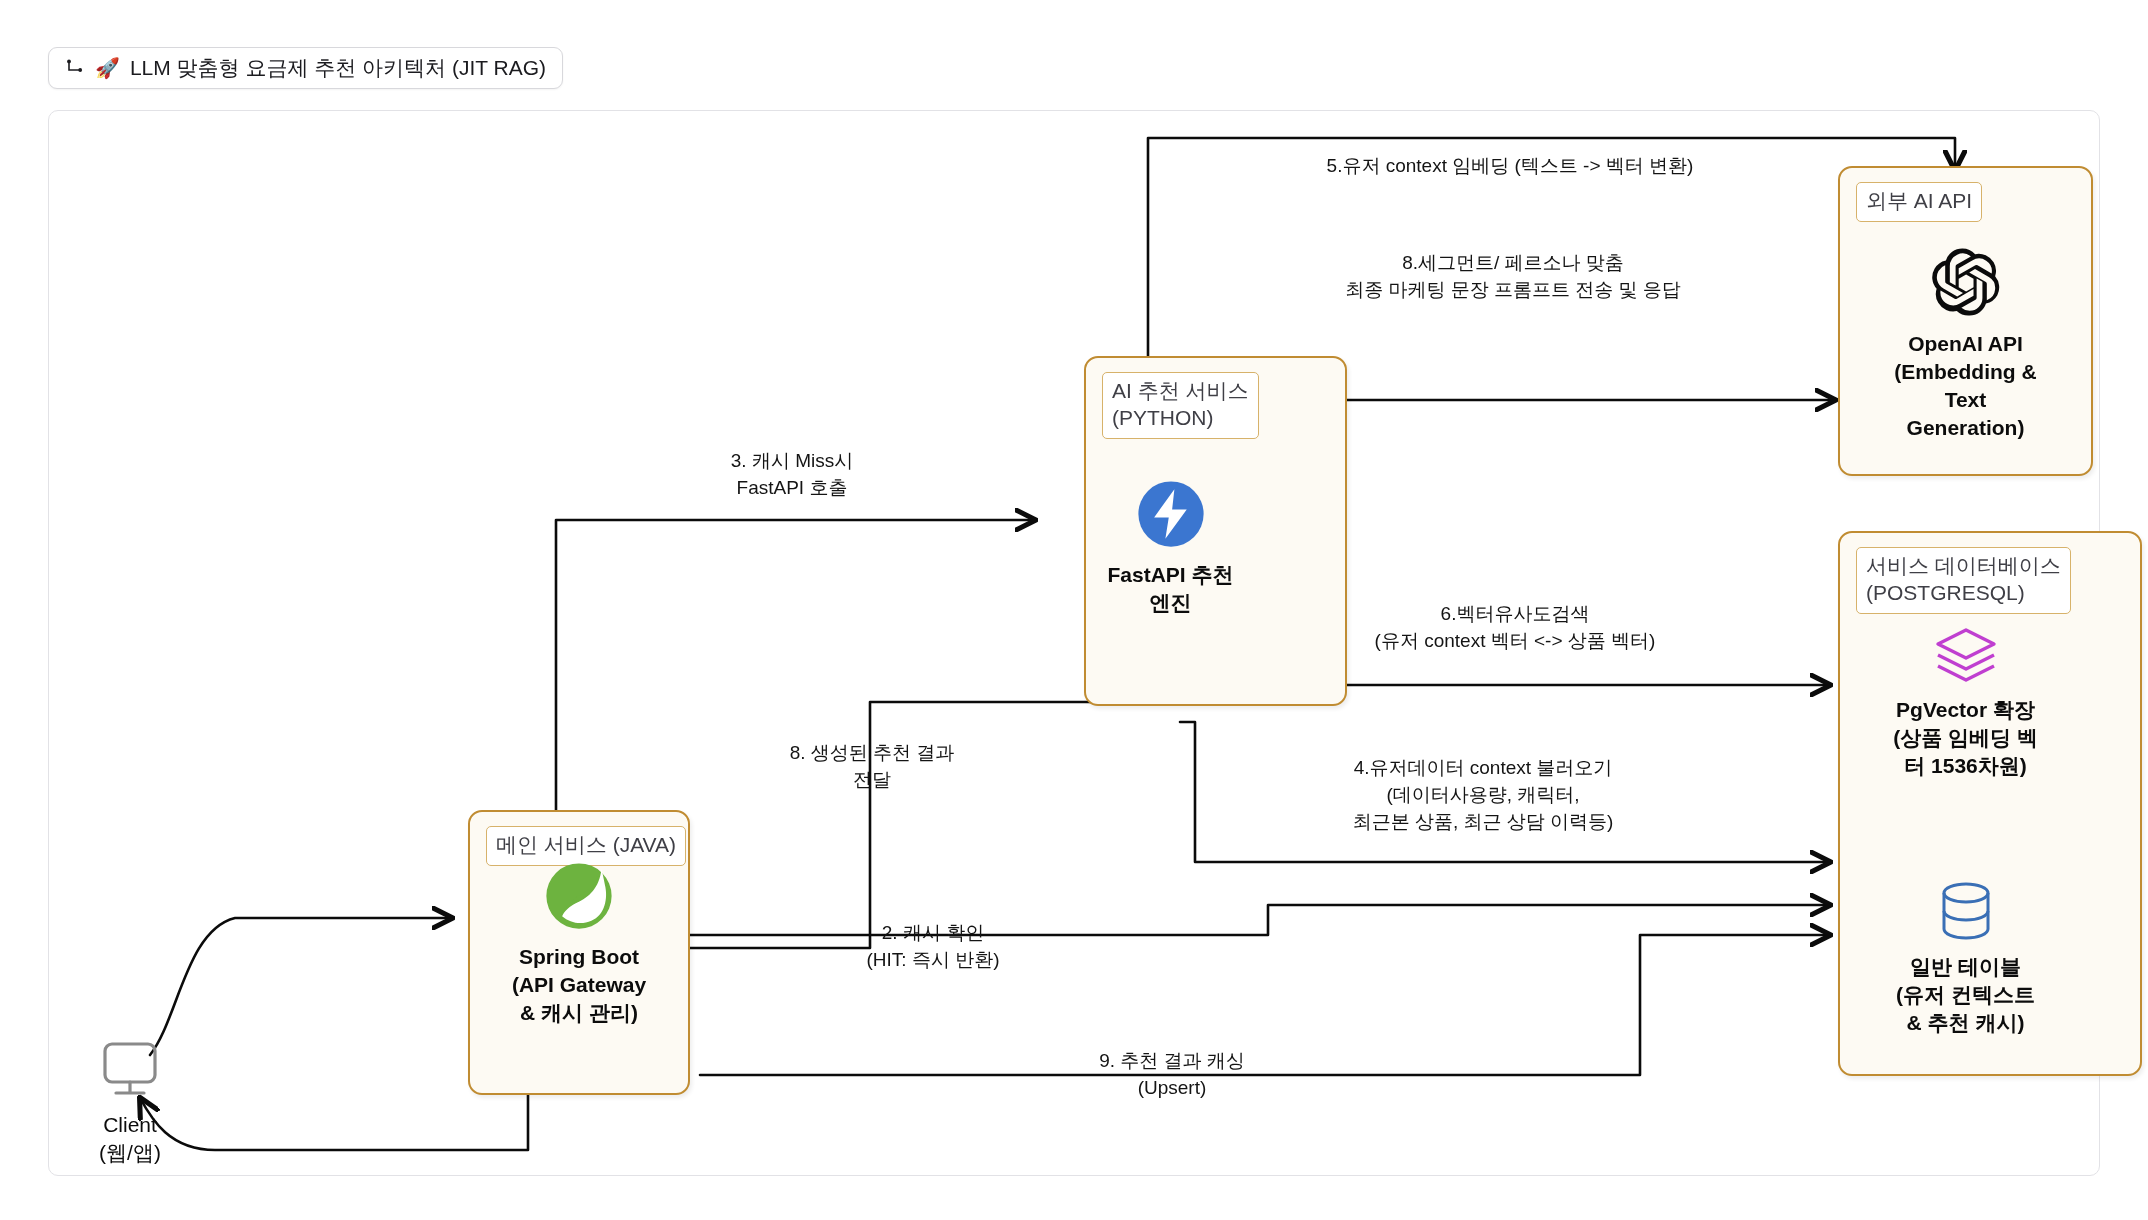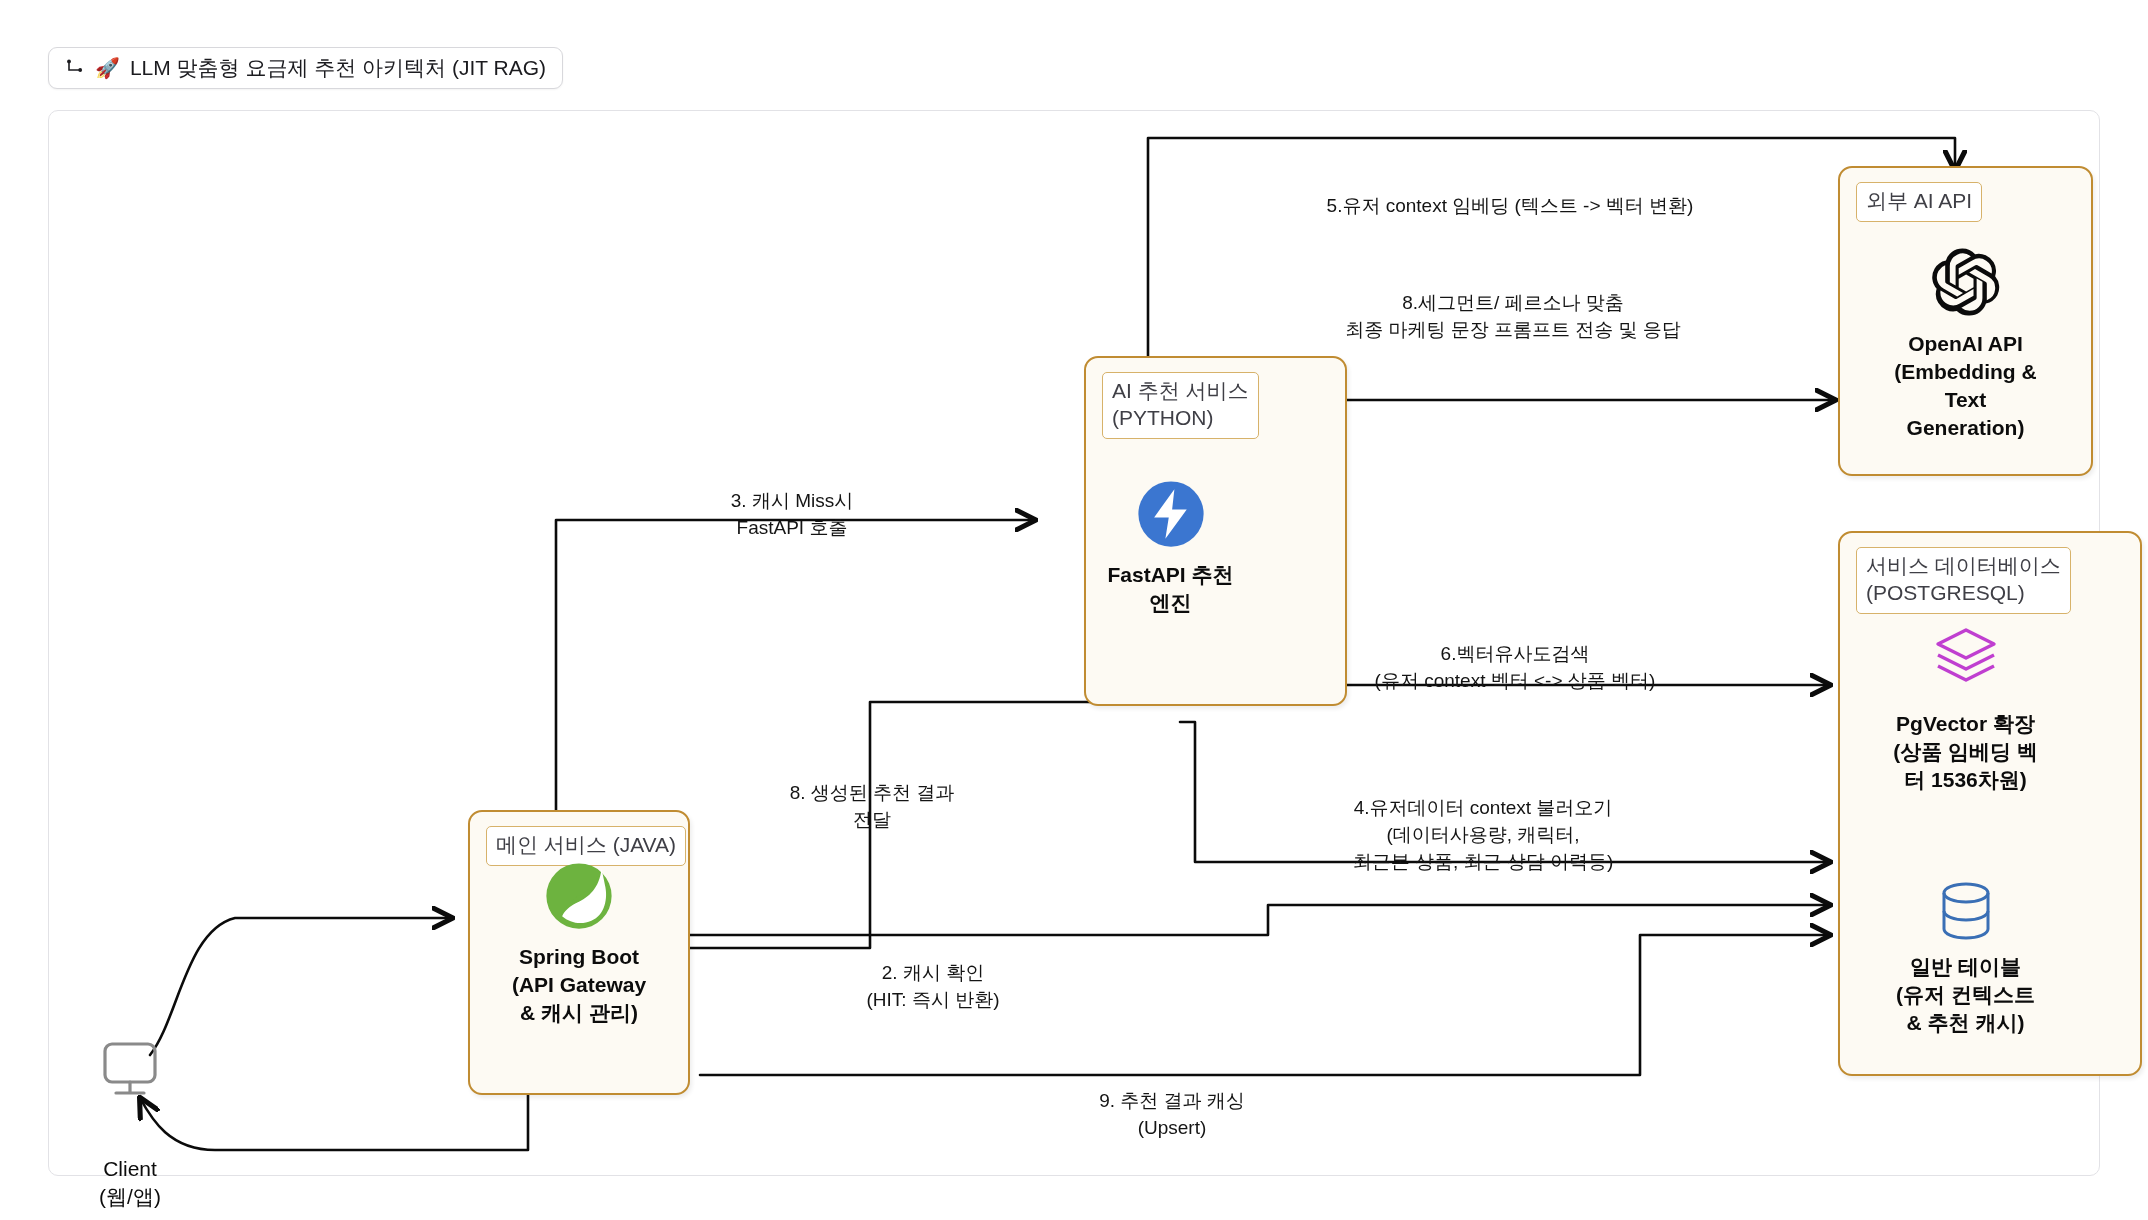--- a/index.html
+++ b/index.html
@@ -73,21 +73,20 @@
   }
   .node.plain .caption{font-weight:400;}
 
   
   .edge-label{
     position:absolute;
     text-align:center;
     font-size:19px;line-height:1.42;
     color:#141414;white-space:pre-line;
     background:transparent;
-    margin-top:40px;
   }
 
   
   .icon{display:block;}
 </style>
 </head>
 <body>
 
 <div id="stage">
 
@@ -177,21 +176,21 @@
     <span class="caption">OpenAI API
 (Embedding &amp;
 Text
 Generation)</span>
   </div>
 
   <div class="subgraph" style="left:1838px;top:531px;width:304px;height:545px;">
     <div class="sg-label">서비스 데이터베이스
 (POSTGRESQL)</div>
   </div>
-  <div class="node" style="left:1848px;top:625px;width:235px;gap:14px;">
+  <div class="node" style="left:1848px;top:625px;width:235px;">
     <span>
       <svg width="68" height="60" viewBox="0 0 68 60" class="icon" aria-hidden="true">
         <g fill="none" stroke="#c03fd0" stroke-width="3.4" stroke-linejoin="round">
           <path d="M34 5 L62 19 L34 33 L6 19 Z"></path>
           <path d="M6 30 L34 44 L62 30"></path>
           <path d="M6 41 L34 55 L62 41"></path>
         </g>
       </svg>
     </span>
     <span class="caption">PgVector 확장
@@ -208,21 +207,21 @@
           <path d="M8 31 a22 9 0 0 0 44 0"></path>
           <path d="M8 49 a22 9 0 0 0 44 0"></path>
         </g>
       </svg>
     </span>
     <span class="caption">일반 테이블
 (유저 컨텍스트
 &amp; 추천 캐시)</span>
   </div>
 
-  <div class="node plain" style="left:40px;top:1040px;width:180px;gap:44px;">
+  <div class="node plain" style="left:40px;top:1040px;width:180px;">
     <span>
       <svg width="66" height="60" viewBox="0 0 66 60" class="icon" aria-hidden="true">
         <rect x="8" y="4" rx="7" ry="7" width="50" height="38" fill="none" stroke="#8a8a8a" stroke-width="3.2"></rect>
         <path d="M33 42 L33 53 M19 53 L47 53" fill="none" stroke="#8a8a8a" stroke-width="3.2" stroke-linecap="round"></path>
       </svg>
     </span>
     <span class="caption">Client
 (웹/앱)</span>
   </div>
 

